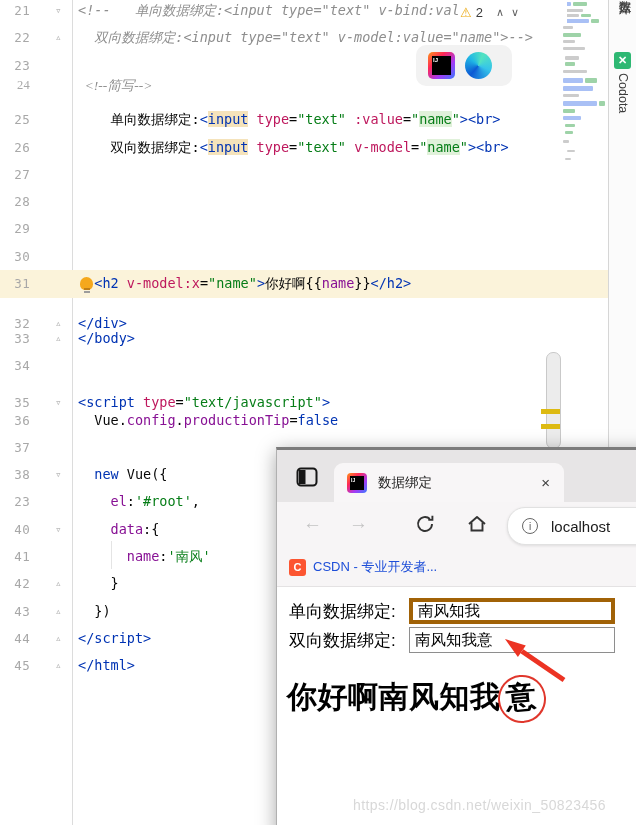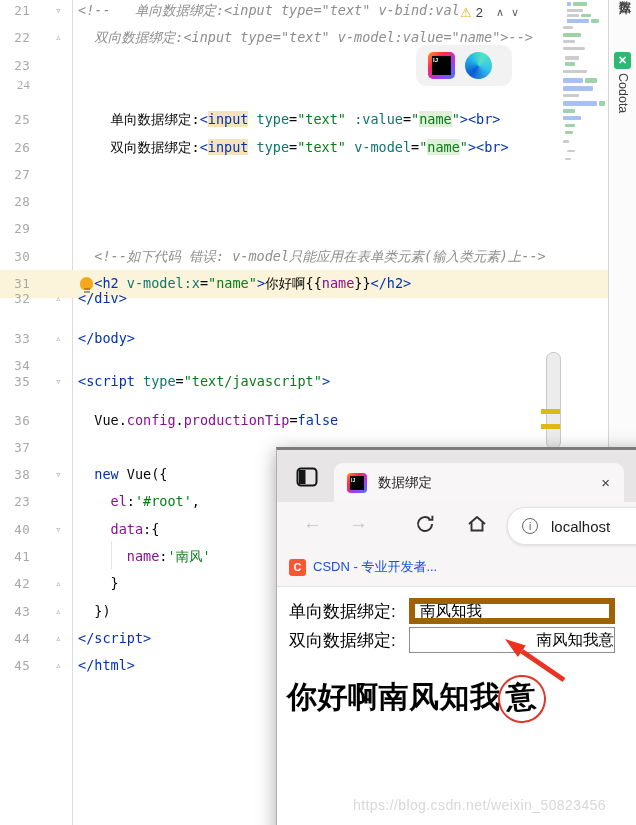--- a/index.html
+++ b/index.html
@@ -14,21 +14,21 @@
   .ed-line.hl{background:#fbf3da}
   .ed-line .ln{position:absolute;left:0;top:0;width:30px;text-align:right;color:#a8a8a8;
                font-size:12.5px;letter-spacing:.3px}
   .ed-line .fold{position:absolute;left:55px;top:0;color:#b9b9b9;font-size:11px}
   .ed-line .code{position:absolute;left:78px;top:0}
   .bulb{position:absolute;left:80px;top:7px;width:13px;height:13px;background:#f5a81c;
         border-radius:50% 50% 42% 42%}
   .bulb::after{content:"";position:absolute;left:3.5px;bottom:-3px;width:6px;height:2.5px;
         background:#9c9c9c;box-shadow:0 -3px 0 #c07f17}
   .tok-pl{color:#070707}.tok-cm{color:#8e8e8e;font-style:italic}
-  .tok-tag{color:#0033b3}.tok-attr{color:#0f766e}.tok-str{color:#067d17}
+  .tok-tag{color:#0033b3}.tok-attr{color:#be185d}.tok-str{color:#067d17}
   .tok-kw{color:#0033b3}.tok-fld{color:#871094}
   .bg-tan{background:#f5e3bb}.bg-grn{background:#e0f1da}
   #indent-guide{position:absolute;left:111px;top:541px;width:1px;height:28px;background:#e4e4e4}
 
   #scroll-thumb{position:absolute;left:546px;top:352px;width:13px;height:95px;background:#ececec;
         border:1px solid #c9c9c9;border-radius:7px;z-index:2}
   .stripe-mark{position:absolute;left:541px;width:19px;height:4.5px;background:#ddba12;z-index:2}
 
   #minimap{position:absolute;left:561px;top:0;width:46px;height:172px;background:#fff;z-index:3}
   .mm-bar{position:absolute;border-radius:1px}
@@ -55,21 +55,21 @@
   #codota-ic{position:absolute;left:5px;top:52px;width:17px;height:17px;background:#2eb873;
         border-radius:3px;color:#fff;font-size:11px;font-weight:bold;display:flex;
         align-items:center;justify-content:center}
 
   
   #browser{position:absolute;left:276px;top:447px;width:380px;height:390px;z-index:10;
         background:#fff;border:1px solid #b0b0b0;border-top:3px solid #7c7c7c;box-sizing:border-box;
         box-shadow:0 4px 18px rgba(0,0,0,.35)}
   #titlebar{position:absolute;left:0;top:0;width:100%;height:52px;background:#e7e5e6}
   #tablist-btn{position:absolute;left:19px;top:16px;width:22px;height:22px}
-  #tab{position:absolute;left:57px;top:13px;width:290px;height:39px;background:#f8f6f7;
+  #tab{position:absolute;left:57px;top:13px;width:230px;height:39px;background:#f8f6f7;
         border-radius:9px 9px 0 0;display:flex;align-items:center}
   #tab .t-icon{margin-left:13px}
   #tab .t-title{margin-left:11px;font-size:13.5px;color:#1f1f1f;flex:1}
   #tab .t-close{margin-right:14px;font-size:15px;color:#3f3f3f;line-height:1}
   #navbar{position:absolute;left:0;top:52px;width:100%;height:46px;background:#f7f5f6}
   .nav-arrow{position:absolute;top:10px;font-size:19px;color:#c3c3c3}
   #addr{position:absolute;left:230px;top:5px;width:160px;height:36px;background:#fff;
         border:1px solid #e1e1e1;border-radius:18px;box-shadow:0 1px 3px rgba(0,0,0,.10);
         display:flex;align-items:center}
   .info-ic{margin-left:14px;width:16px;height:16px;border:1.4px solid #666;border-radius:50%;
@@ -79,52 +79,52 @@
         border-bottom:1px solid #e4e2e3;box-sizing:border-box;display:flex;align-items:center;overflow:hidden}
   .bm{display:flex;align-items:center;margin-left:12px;flex:none}
   .bm .bm-label{margin-left:7px;font-size:13px;color:#1d4ed8;white-space:nowrap}
   .csdn-ic{width:17px;height:17px;background:#fc5531;border-radius:3px;color:#fff;font-weight:bold;
         font-size:11px;display:flex;align-items:center;justify-content:center}
   #content{position:absolute;left:0;top:137px;width:100%;height:253px;background:#fff;overflow:hidden}
   .form-row{position:absolute;left:12px;display:flex;align-items:center}
   .form-row .f-label{font-size:17px;color:#000;white-space:nowrap}
   .f-input{position:absolute;left:132px;width:206px;height:26px;box-sizing:border-box;
         font-size:15.5px;padding:0 0 0 5px;font-family:"Liberation Sans",sans-serif;outline:none}
-  .f-input.focused{border:6px solid #a16207}
+  .f-input.focused{border:4px solid #a16207}
   .f-input.plain{border:1px solid #8e8e8e}
   #page-heading{position:absolute;left:10px;top:88px;font-size:30px;font-weight:bold;color:#000;
         white-space:nowrap;letter-spacing:.5px}
   #circled{display:inline-block;border:2.5px solid #e0372c;border-radius:50%;
         padding:0 7px 3px 6px;margin-left:-3px;transform:rotate(-5deg)}
   #arrow-svg{position:absolute;left:215px;top:45px;width:90px;height:70px}
 
   #watermark{position:absolute;left:353px;top:797px;z-index:11;font-size:14px;color:#d8d8d8;
         letter-spacing:.4px;white-space:nowrap}
 </style>
 </head>
 <body>
 
 <div id="editor">
   <div id="gutter-border"></div>
   <div id="ed-lines">
       <div class="ed-line" style="top: -3px;"><span class="ln">21</span><span class="fold">▿</span><span class="code"><span class="tok-cm">&lt;!--   单向数据绑定:&lt;input type="text" v-bind:value="name"&gt;--&gt;</span></span></div>
       <div class="ed-line" style="top: 24.3px;"><span class="ln">22</span><span class="fold">▵</span><span class="code"><span class="tok-pl">  </span><span class="tok-cm">双向数据绑定:&lt;input type="text" v-model:value="name"&gt;--&gt;</span></span></div>
       <div class="ed-line" style="top: 51.6px;"><span class="ln">23</span><span class="code"></span></div>
-      <div class="ed-line" style="top: 72px; font-family: Liberation Serif, serif;"><span class="ln">24</span></div>
+      <div class="ed-line" style="top: 72px; font-family: Liberation Serif, serif;"><span class="ln">24</span><span class="code"><span class="tok-pl">  </span><span class="tok-cm">&lt;!--简写--&gt;</span></span></div>
       <div class="ed-line" style="top: 106.2px;"><span class="ln">25</span><span class="code"><span class="tok-pl">    单向数据绑定:</span><span class="tok-tag">&lt;</span><span class="tok-tag bg-tan">input</span><span class="tok-pl"> </span><span class="tok-attr">type</span><span class="tok-pl">=</span><span class="tok-str">"text"</span><span class="tok-pl"> </span><span class="tok-attr">:value</span><span class="tok-pl">=</span><span class="tok-str">"</span><span class="tok-str bg-grn">name</span><span class="tok-str">"</span><span class="tok-tag">&gt;&lt;br&gt;</span></span></div>
       <div class="ed-line" style="top: 133.5px;"><span class="ln">26</span><span class="code"><span class="tok-pl">    双向数据绑定:</span><span class="tok-tag">&lt;</span><span class="tok-tag bg-tan">input</span><span class="tok-pl"> </span><span class="tok-attr">type</span><span class="tok-pl">=</span><span class="tok-str">"text"</span><span class="tok-pl"> </span><span class="tok-attr">v-model</span><span class="tok-pl">=</span><span class="tok-str">"</span><span class="tok-str bg-grn">name</span><span class="tok-str">"</span><span class="tok-tag">&gt;&lt;br&gt;</span></span></div>
       <div class="ed-line" style="top: 160.8px;"><span class="ln">27</span><span class="code"></span></div>
       <div class="ed-line" style="top: 188.1px;"><span class="ln">28</span><span class="code"></span></div>
       <div class="ed-line" style="top: 215.4px;"><span class="ln">29</span><span class="code"></span></div>
-      <div class="ed-line" style="top: 242.7px;"><span class="ln">30</span><span class="code"><span class="tok-pl">  </span><span class="tok-cm">&lt;!--如下代码 错误: v-model只能应用在表单类元素(输入类元素)上--&gt;</span></span></div>
+      <div class="ed-line" style="top: 242.7px;"><span class="ln">30</span><span class="code"><span class="tok-pl">  </span></span></div>
       <div class="ed-line hl" style="top: 270px;"><span class="ln">31</span><span class="bulb"></span><span class="code"><span class="tok-pl">  </span><span class="tok-tag">&lt;h2</span><span class="tok-pl"> </span><span class="tok-attr">v-model:x</span><span class="tok-pl">=</span><span class="tok-str">"name"</span><span class="tok-tag">&gt;</span><span class="tok-pl">你好啊{{</span><span class="tok-fld">name</span><span class="tok-pl">}}</span><span class="tok-tag">&lt;/h2&gt;</span></span></div>
-      <div class="ed-line" style="top: 285px; text-decoration: underline;"><span class="ln">32</span><span class="fold">▵</span><span class="code"><span class="tok-tag">&lt;/div&gt;</span></span></div>
+      <div class="ed-line" style="top: 310px; text-decoration: underline;"><span class="ln">32</span><span class="fold">▵</span><span class="code"><span class="tok-tag">&lt;/div&gt;</span></span></div>
       <div class="ed-line" style="top: 324.6px;"><span class="ln">33</span><span class="fold">▵</span><span class="code"><span class="tok-tag">&lt;/body&gt;</span></span></div>
       <div class="ed-line" style="top: 351.9px; padding-left: 6px;"><span class="ln">34</span><span class="code"></span></div>
-      <div class="ed-line" style="top: 368px;"><span class="ln">35</span><span class="fold">▿</span><span class="code"><span class="tok-tag">&lt;script</span><span class="tok-pl"> </span><span class="tok-attr">type</span><span class="tok-pl">=</span><span class="tok-str">"text/javascript"</span><span class="tok-tag">&gt;</span></span></div>
+      <div class="ed-line" style="top: 389px;"><span class="ln">35</span><span class="fold">▿</span><span class="code"><span class="tok-tag">&lt;script</span><span class="tok-pl"> </span><span class="tok-attr">type</span><span class="tok-pl">=</span><span class="tok-str">"text/javascript"</span><span class="tok-tag">&gt;</span></span></div>
       <div class="ed-line" style="top: 406.5px;"><span class="ln">36</span><span class="code"><span class="tok-pl">  Vue.</span><span class="tok-fld">config</span><span class="tok-pl">.</span><span class="tok-fld">productionTip</span><span class="tok-pl">=</span><span class="tok-kw">false</span></span></div>
       <div class="ed-line" style="top: 433.8px;"><span class="ln">37</span><span class="code"></span></div>
       <div class="ed-line" style="top: 461.1px;"><span class="ln">38</span><span class="fold">▿</span><span class="code"><span class="tok-pl">  </span><span class="tok-kw">new</span><span class="tok-pl"> Vue({</span></span></div>
       <div class="ed-line" style="top: 488.4px;"><span class="ln">23</span><span class="code"><span class="tok-pl">    </span><span class="tok-fld">el</span><span class="tok-pl">:</span><span class="tok-str">'#root'</span><span class="tok-pl">,</span></span></div>
       <div class="ed-line" style="top: 515.7px;"><span class="ln">40</span><span class="fold">▿</span><span class="code"><span class="tok-pl">    </span><span class="tok-fld">data</span><span class="tok-pl">:{</span></span></div>
       <div class="ed-line" style="top: 543px;"><span class="ln">41</span><span class="code"><span class="tok-pl">      </span><span class="tok-fld">name</span><span class="tok-pl">:</span><span class="tok-str">'南风'</span></span></div>
       <div class="ed-line" style="top: 570.3px;"><span class="ln">42</span><span class="fold">▵</span><span class="code"><span class="tok-pl">    }</span></span></div>
       <div class="ed-line" style="top: 597.6px;"><span class="ln">43</span><span class="fold">▵</span><span class="code"><span class="tok-pl">  })</span></span></div>
       <div class="ed-line" style="top: 624.9px;"><span class="ln">44</span><span class="fold">▵</span><span class="code"><span class="tok-tag">&lt;/script&gt;</span></span></div>
       <div class="ed-line" style="top: 652.2px;"><span class="ln">45</span><span class="fold">▵</span><span class="code"><span class="tok-tag">&lt;/html&gt;</span></span></div>
@@ -230,21 +230,21 @@
     </div>
   <div id="content">
     <div id="form-rows">
         <div class="form-row" style="top: 13px;">
           <span class="f-label">单向数据绑定:</span>
         </div>
         <input class="f-input focused" value="南风知我" style="top: 11px;">
         <div class="form-row" style="top: 42px;">
           <span class="f-label">双向数据绑定:</span>
         </div>
-        <input class="f-input plain" value="南风知我意" style="top: 40px; text-align: right;">
+        <input class="f-input plain" value="南风知我意" style="top: 40px;">
       </div>
     <div id="page-heading">
       <span>你好啊南风知我</span><span id="circled">意</span>
     </div>
     <svg id="arrow-svg" viewBox="0 0 90 70">
       <path d="M72 48 L29.9 19.2" stroke="#ec3323" stroke-width="5" fill="none"></path>
       <polygon points="13,7 33.8,13.4 25.9,25" fill="#ec3323"></polygon>
     </svg>
   </div>
 </div>

